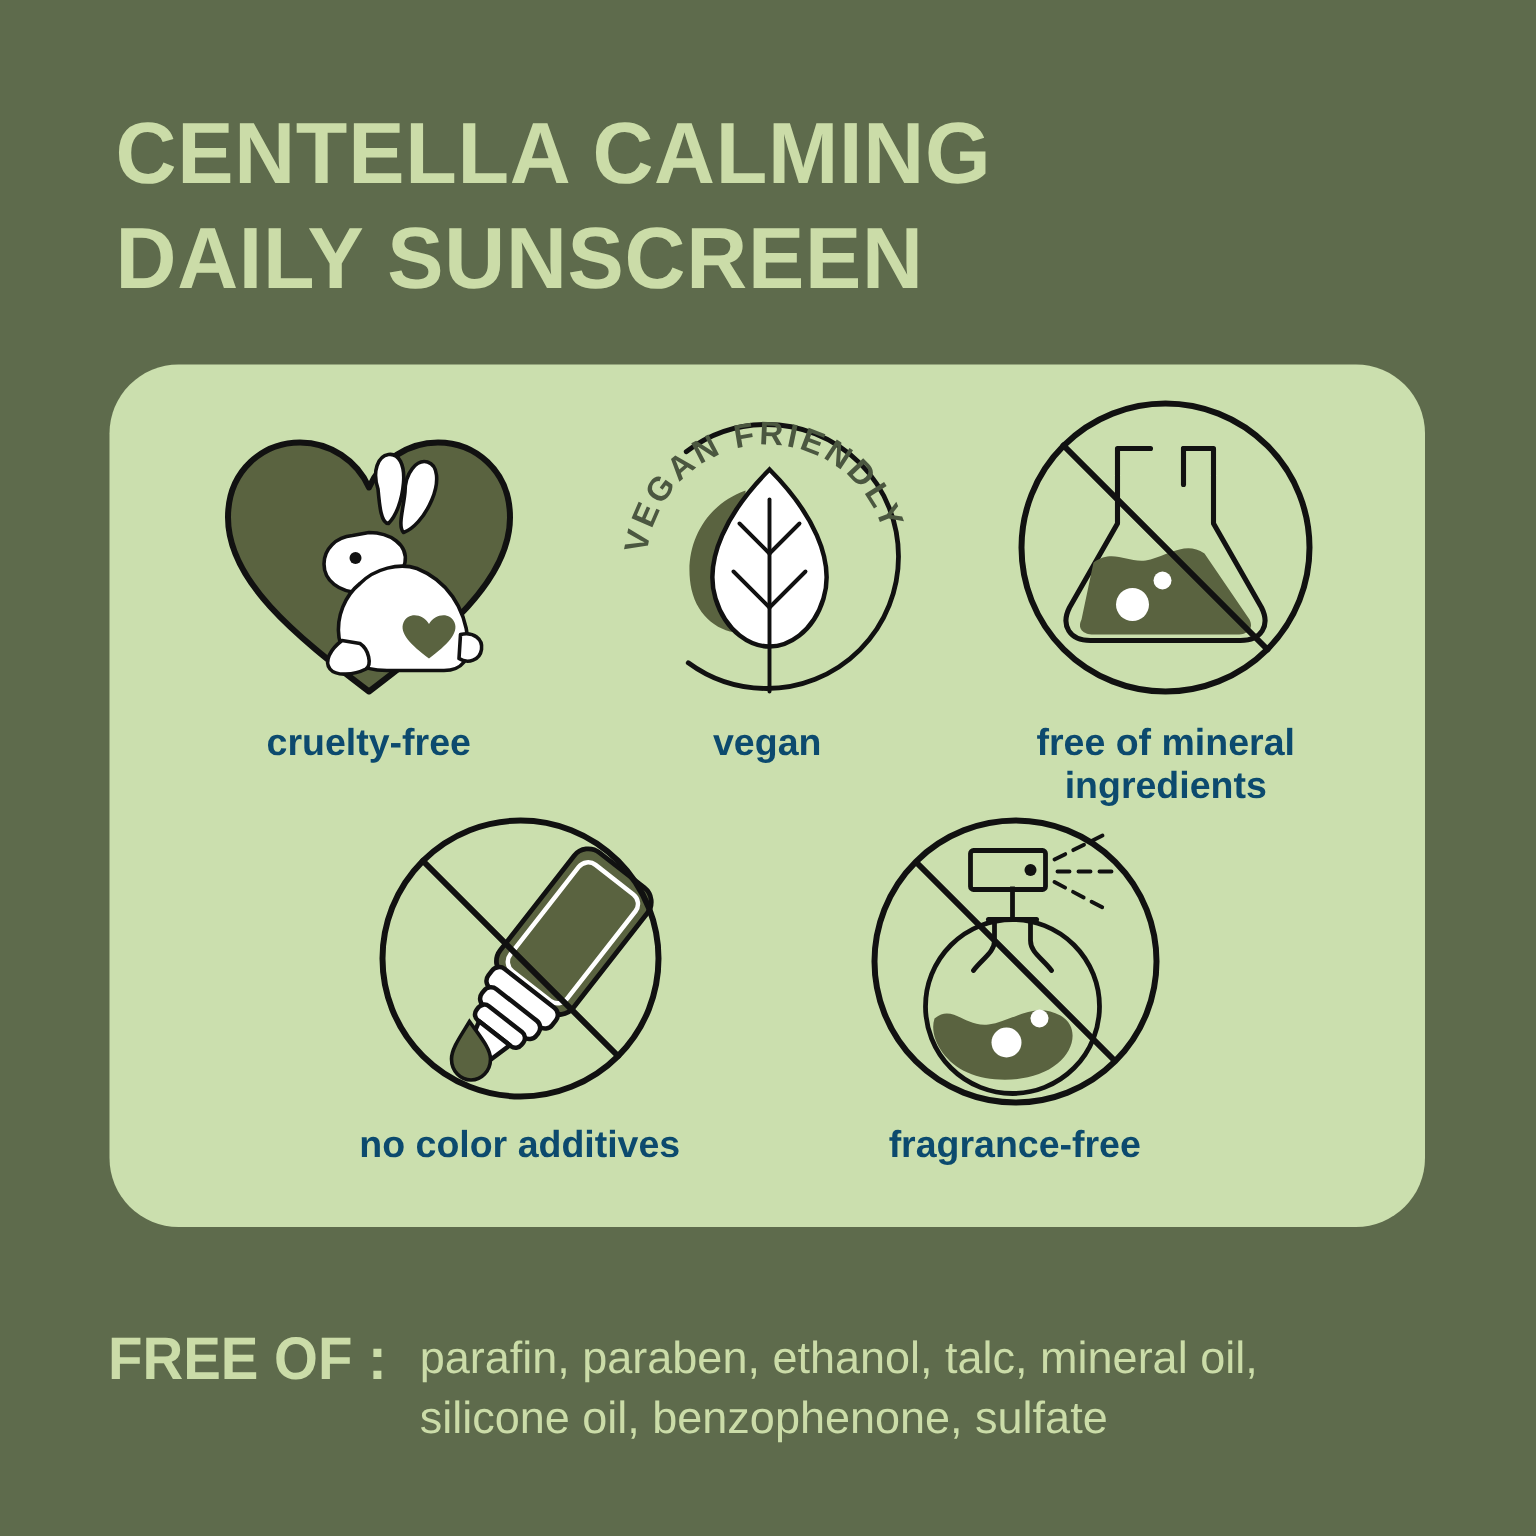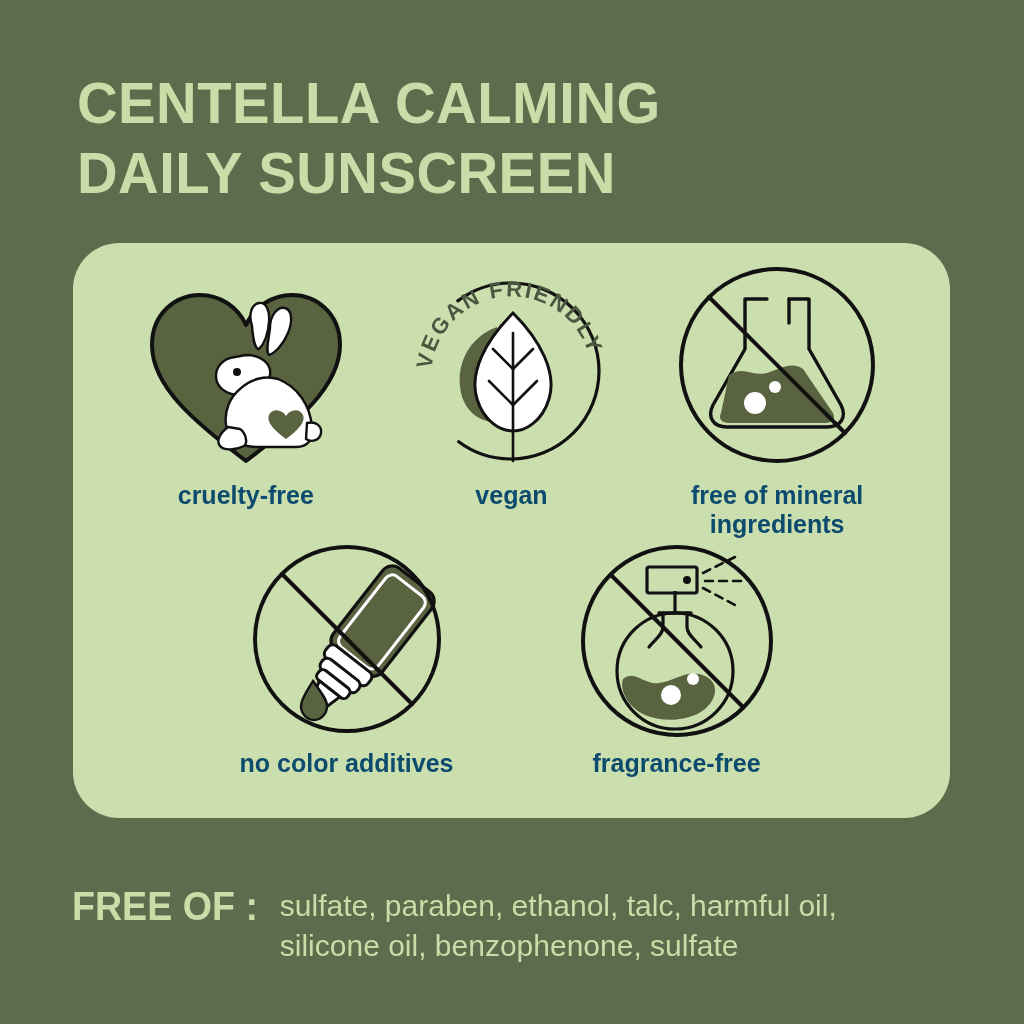--- a/index.html
+++ b/index.html
@@ -281,16 +281,16 @@
         </svg>
       </div>
       <div class="badge-label">fragrance-free</div>
     </div>
   </div>
 </div>
 
 <div id="footer">
   <div id="footer-heading">FREE OF :</div>
   <div id="footer-list">
-    <div>sulfate, paraben, ethanol, talc, harmful oil,</div>
+    <div>parafin, paraben, ethanol, talc, mineral oil,</div>
     <div>silicone oil, benzophenone, sulfate</div>
   </div>
 </div>
 
 </body></html>

